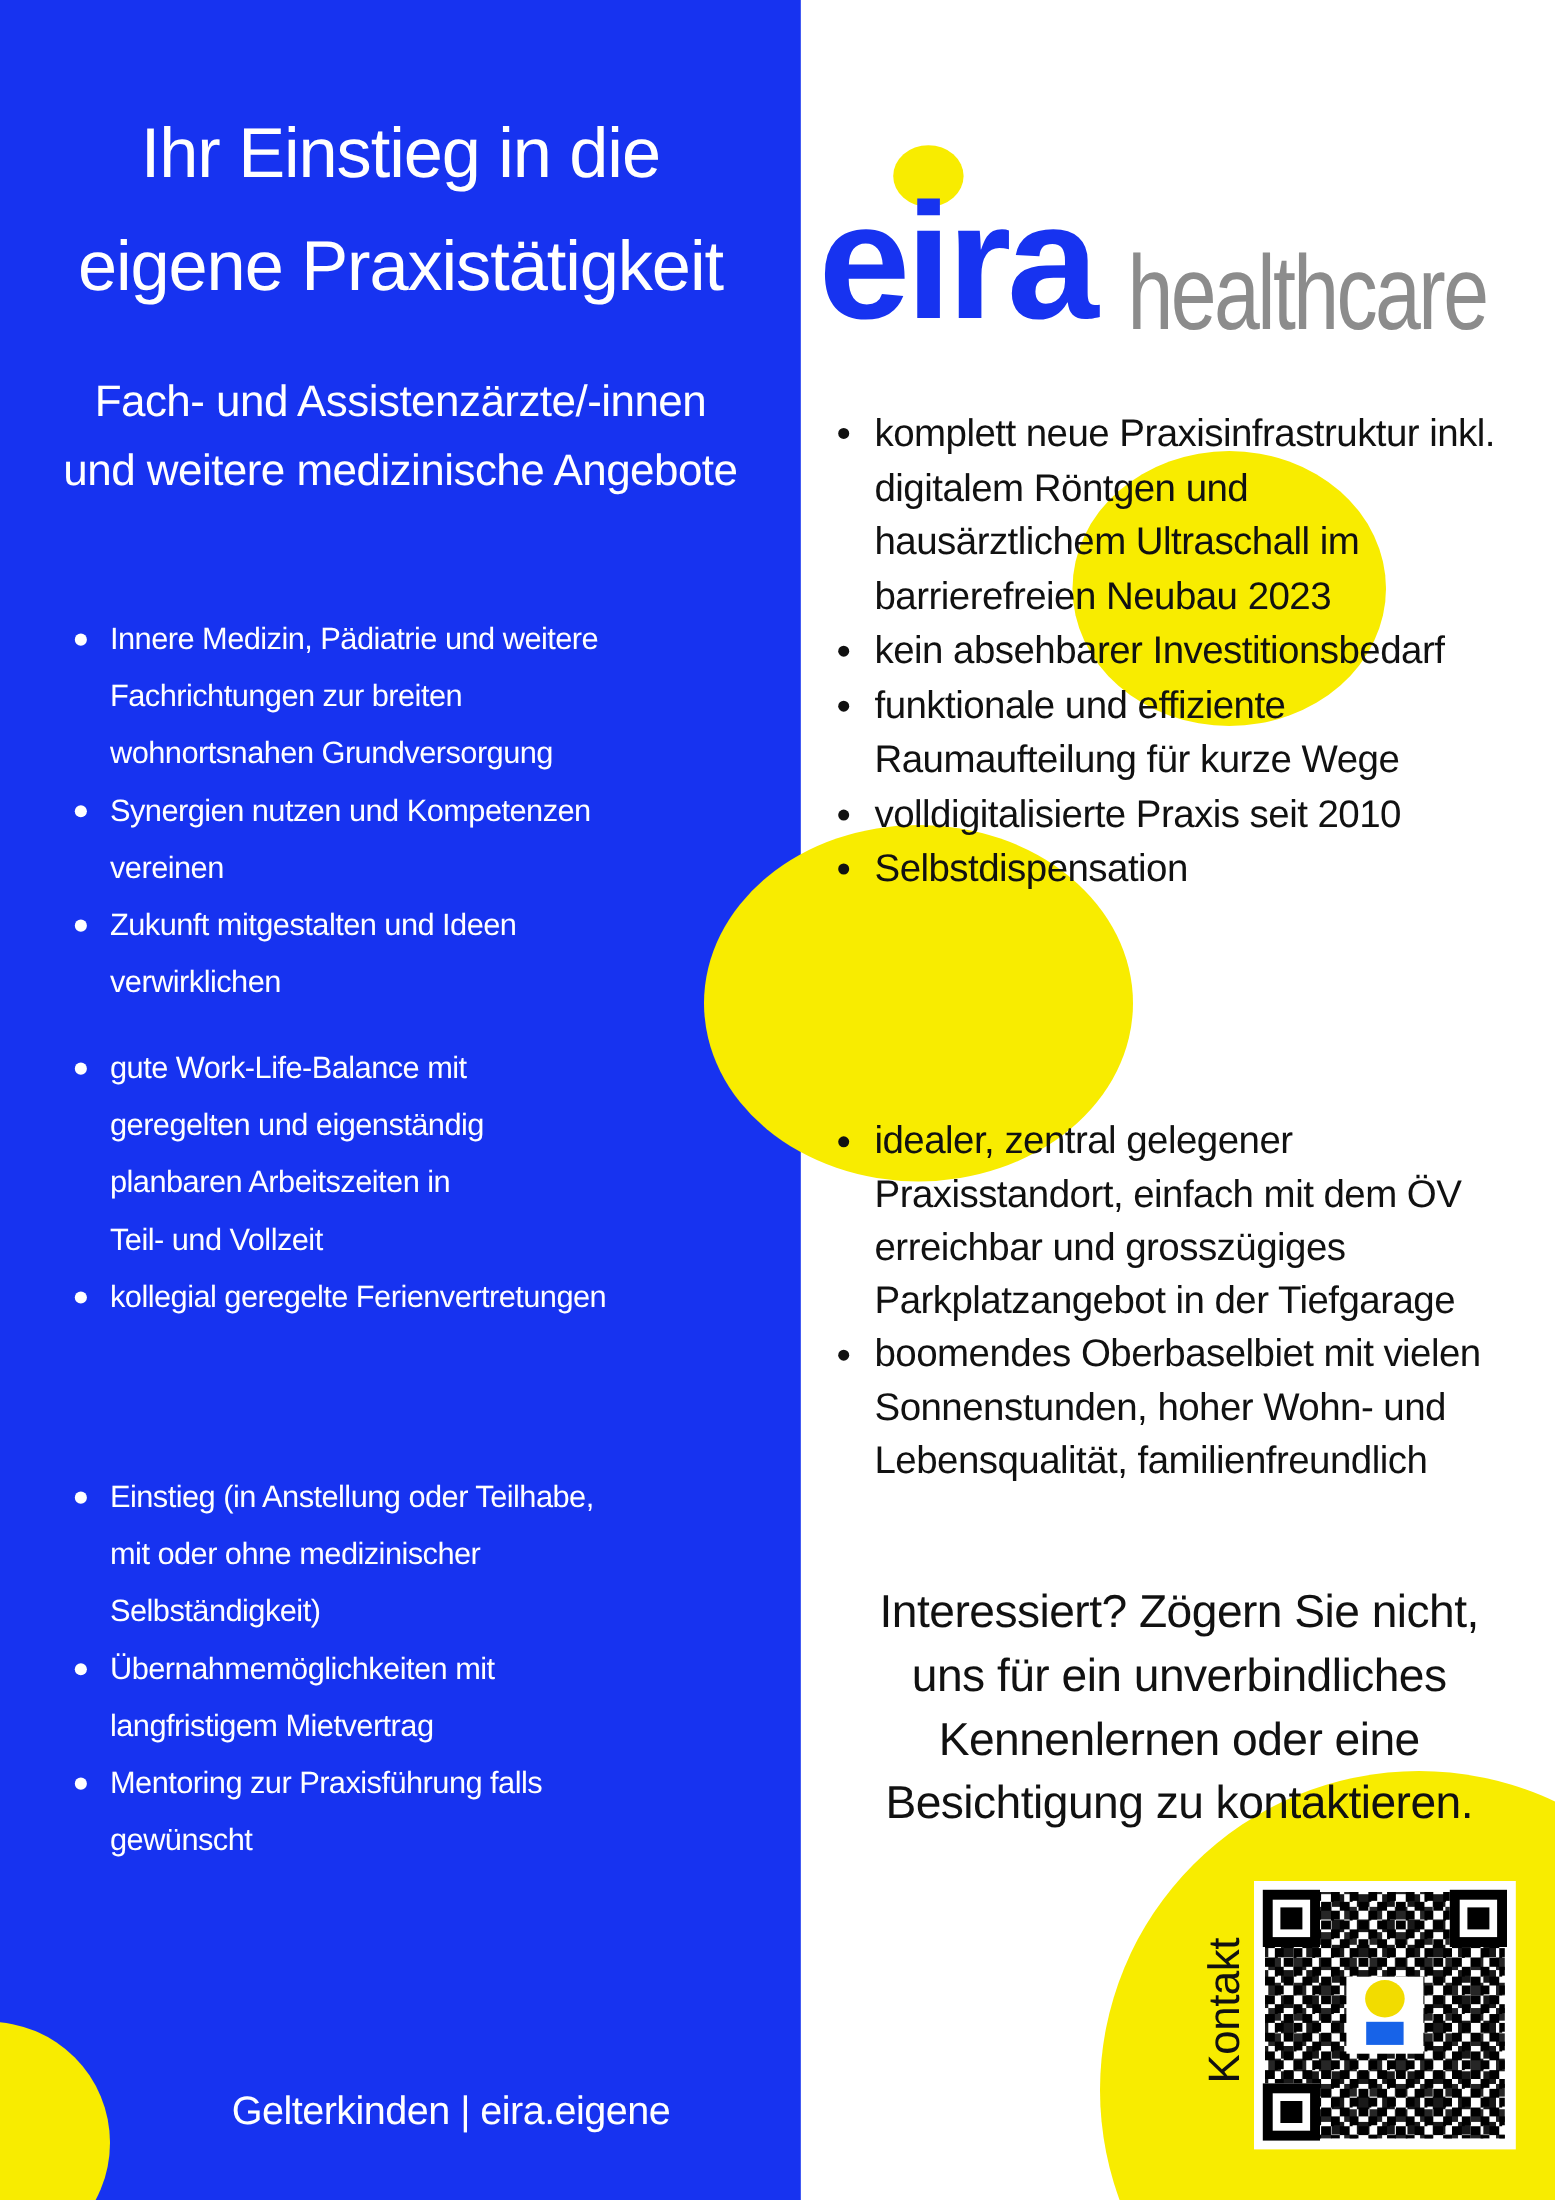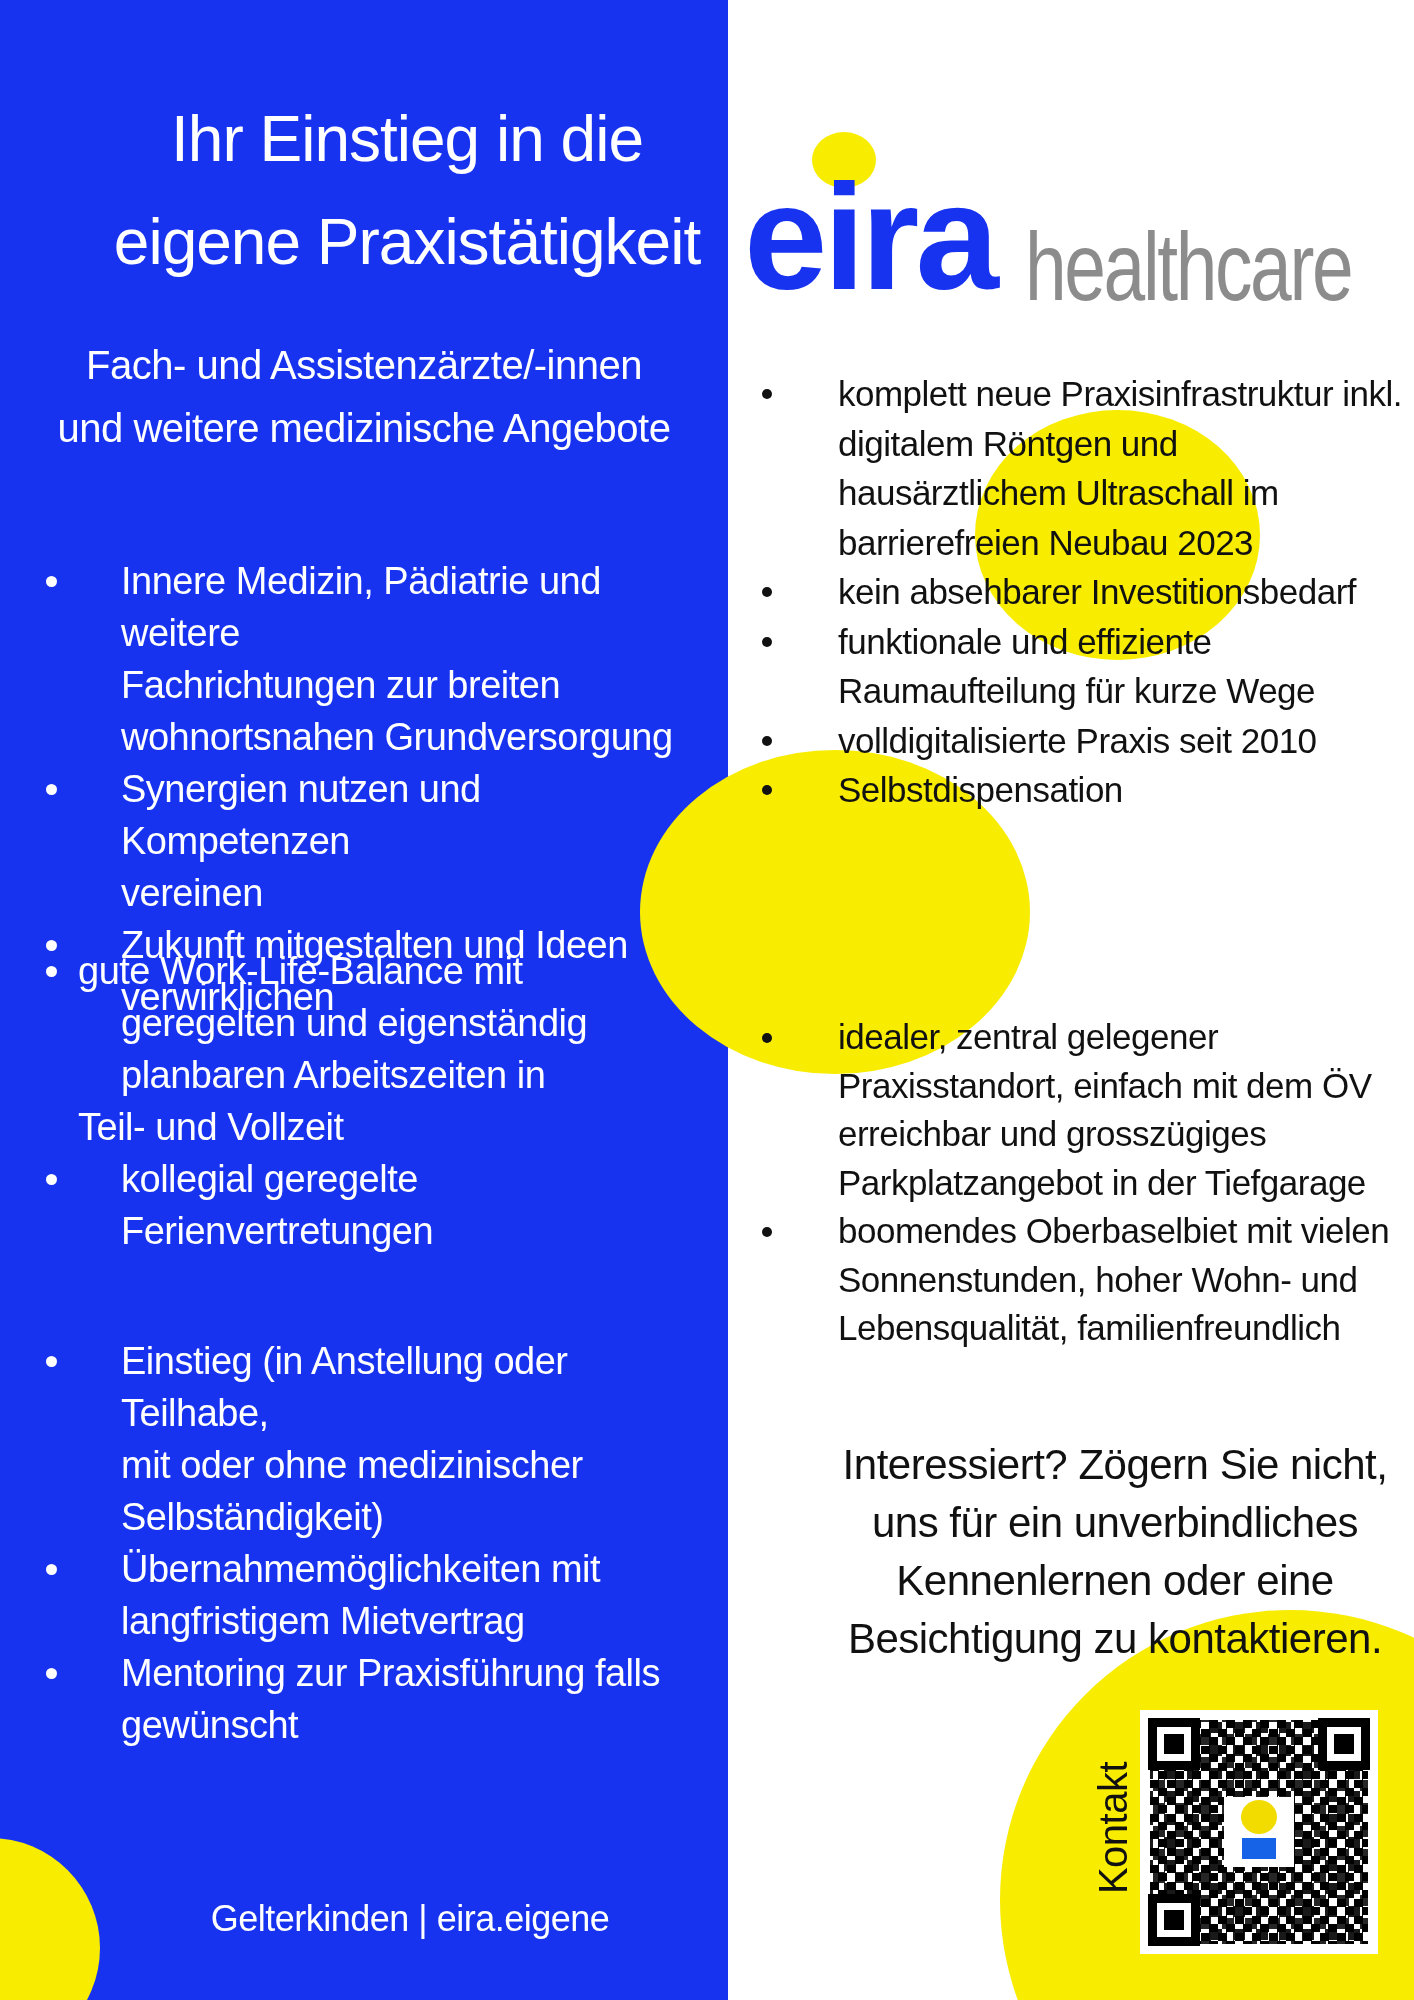--- a/index.html
+++ b/index.html
@@ -1,38 +1,38 @@
 <!DOCTYPE html>
 <html><head>
 <meta charset="utf-8">
 <style>
   html,body{margin:0;padding:0;background:#e8e8e8;}
   .page{position:relative;width:1414px;height:2000px;background:#ffffff;overflow:hidden;
         font-family:"Liberation Sans","DejaVu Sans",sans-serif;margin:0 auto;}
   .abs{position:absolute;}
-  .pre{white-space:pre-line;padding-left:43px;}
+  .pre{white-space:pre-line;}
 
   
   .blue-panel{left:0;top:0;width:728px;height:2000px;background:#1733F0;z-index:0;}
 
   
   .ycircle{border-radius:50%;background:#F8EC00;z-index:1;}
   .c-top-right{left:975px;top:410px;width:285px;height:250px;}
   .c-mid-left{left:640px;top:750px;width:390px;height:324px;}
   .c-bot-right{left:1000px;top:1610px;width:580px;height:580px;}
   .c-bot-left{left:-120px;top:1838px;width:220px;height:220px;}
 
   .z2{z-index:2;}
 
   
   .title{left:0;top:88px;width:728px;text-align:center;color:#fff;font-size:64px;
          line-height:103px;letter-spacing:-1px;font-weight:400;}
   .subtitle{left:0;top:334px;width:728px;text-align:center;color:#fff;font-size:40px;
             line-height:63px;letter-spacing:-0.5px;}
-  .lgroup{left:46px;width:660px;color:#fff;font-size:38px;line-height:52px;letter-spacing:-0.5px;}
+  .lgroup{left:68px;width:660px;color:#fff;font-size:28px;line-height:52px;letter-spacing:-0.5px;}
   .lg1{top:555px;} .lg2{top:945px;} .lg3{top:1335px;}
   .li{position:relative;padding-left:32px;}
   .lgroup .li::before{content:'';position:absolute;left:0;top:21px;width:11px;height:11px;
         border-radius:50%;background:#ffffff;}
   .b{font-weight:normal;}
   .footer{left:90px;top:1898px;width:640px;text-align:center;color:#fff;font-size:36px;
           letter-spacing:-0.5px;}
 
   
   .logo-dot{left:812px;top:132px;width:64px;height:56px;border-radius:50%;background:#F8EC00;}

